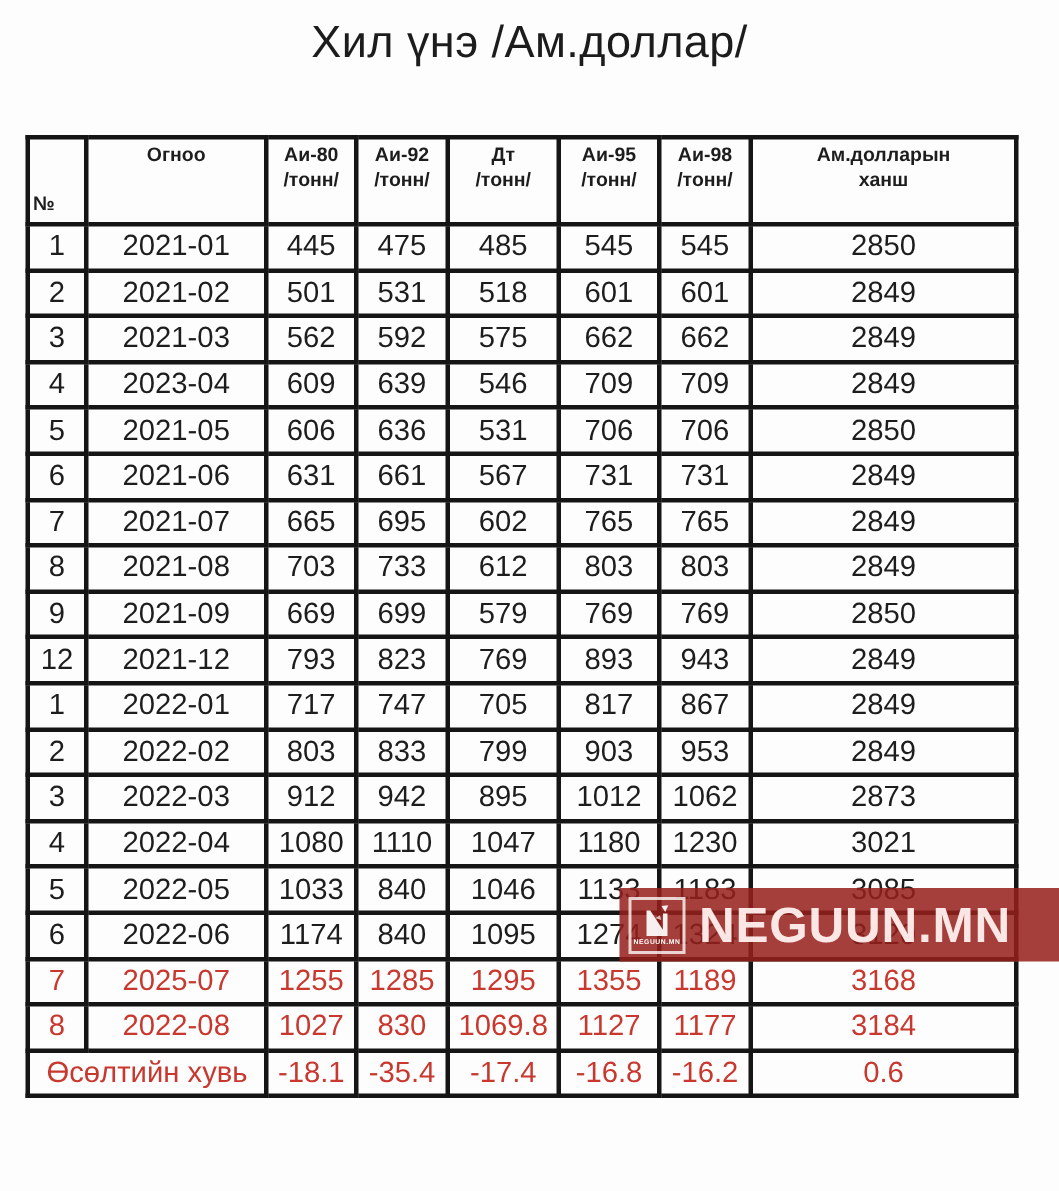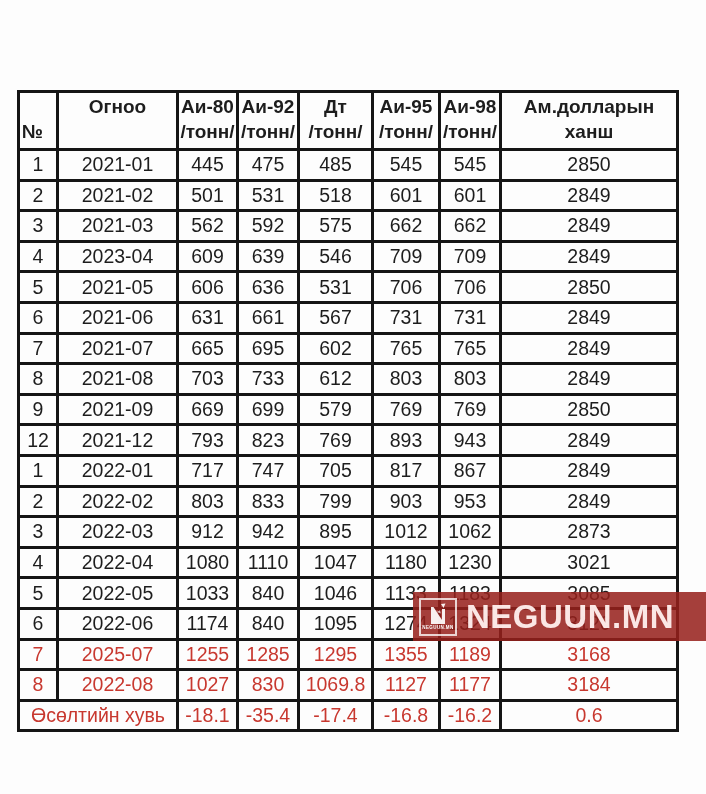--- a/index.html
+++ b/index.html
@@ -15,21 +15,21 @@
   }
   table.price-table {
     position:absolute; left:17px; top:90px;
     border-collapse:collapse; table-layout:fixed;
   }
   .price-table th, .price-table td {
     border:3px solid #151515; padding:0;
     text-align:center; color:#1d1d1d; overflow:hidden; white-space:nowrap;
   }
   .price-table th {
-    font-size:19px; font-weight:bold; height:50px;
+    font-size:13px; font-weight:bold; height:50px;
     vertical-align:top; line-height:1.3; padding-top:2px;
   }
   .price-table th.col-no {
     vertical-align:bottom; text-align:left;
     padding-left:2px; padding-bottom:3px; font-weight:bold;
   }
   .price-table td { font-size:19.5px; height:27.6px; font-weight:400; }
   .price-table tr.red td { color:#c8382f; }
   .watermark {
     position:absolute; left:413px; top:592px; width:302px; height:49px;
@@ -51,20 +51,21 @@
     font-size:33px; font-weight:bold;
     color:rgba(255,240,238,0.95);
     margin-left:9px; letter-spacing:0.5px; white-space:nowrap;
   }
 </style>
 </head>
 <body>
 
 <div class="page">
 
+  <h1 class="title">Хил үнэ /Ам.доллар/</h1>
 
   <table class="price-table">
     <colgroup>
       <col style="width:39px">
         <col style="width:120px">
         <col style="width:60px">
       <col style="width:61px">
         <col style="width:74px">
         <col style="width:67px">
       <col style="width:61px">

